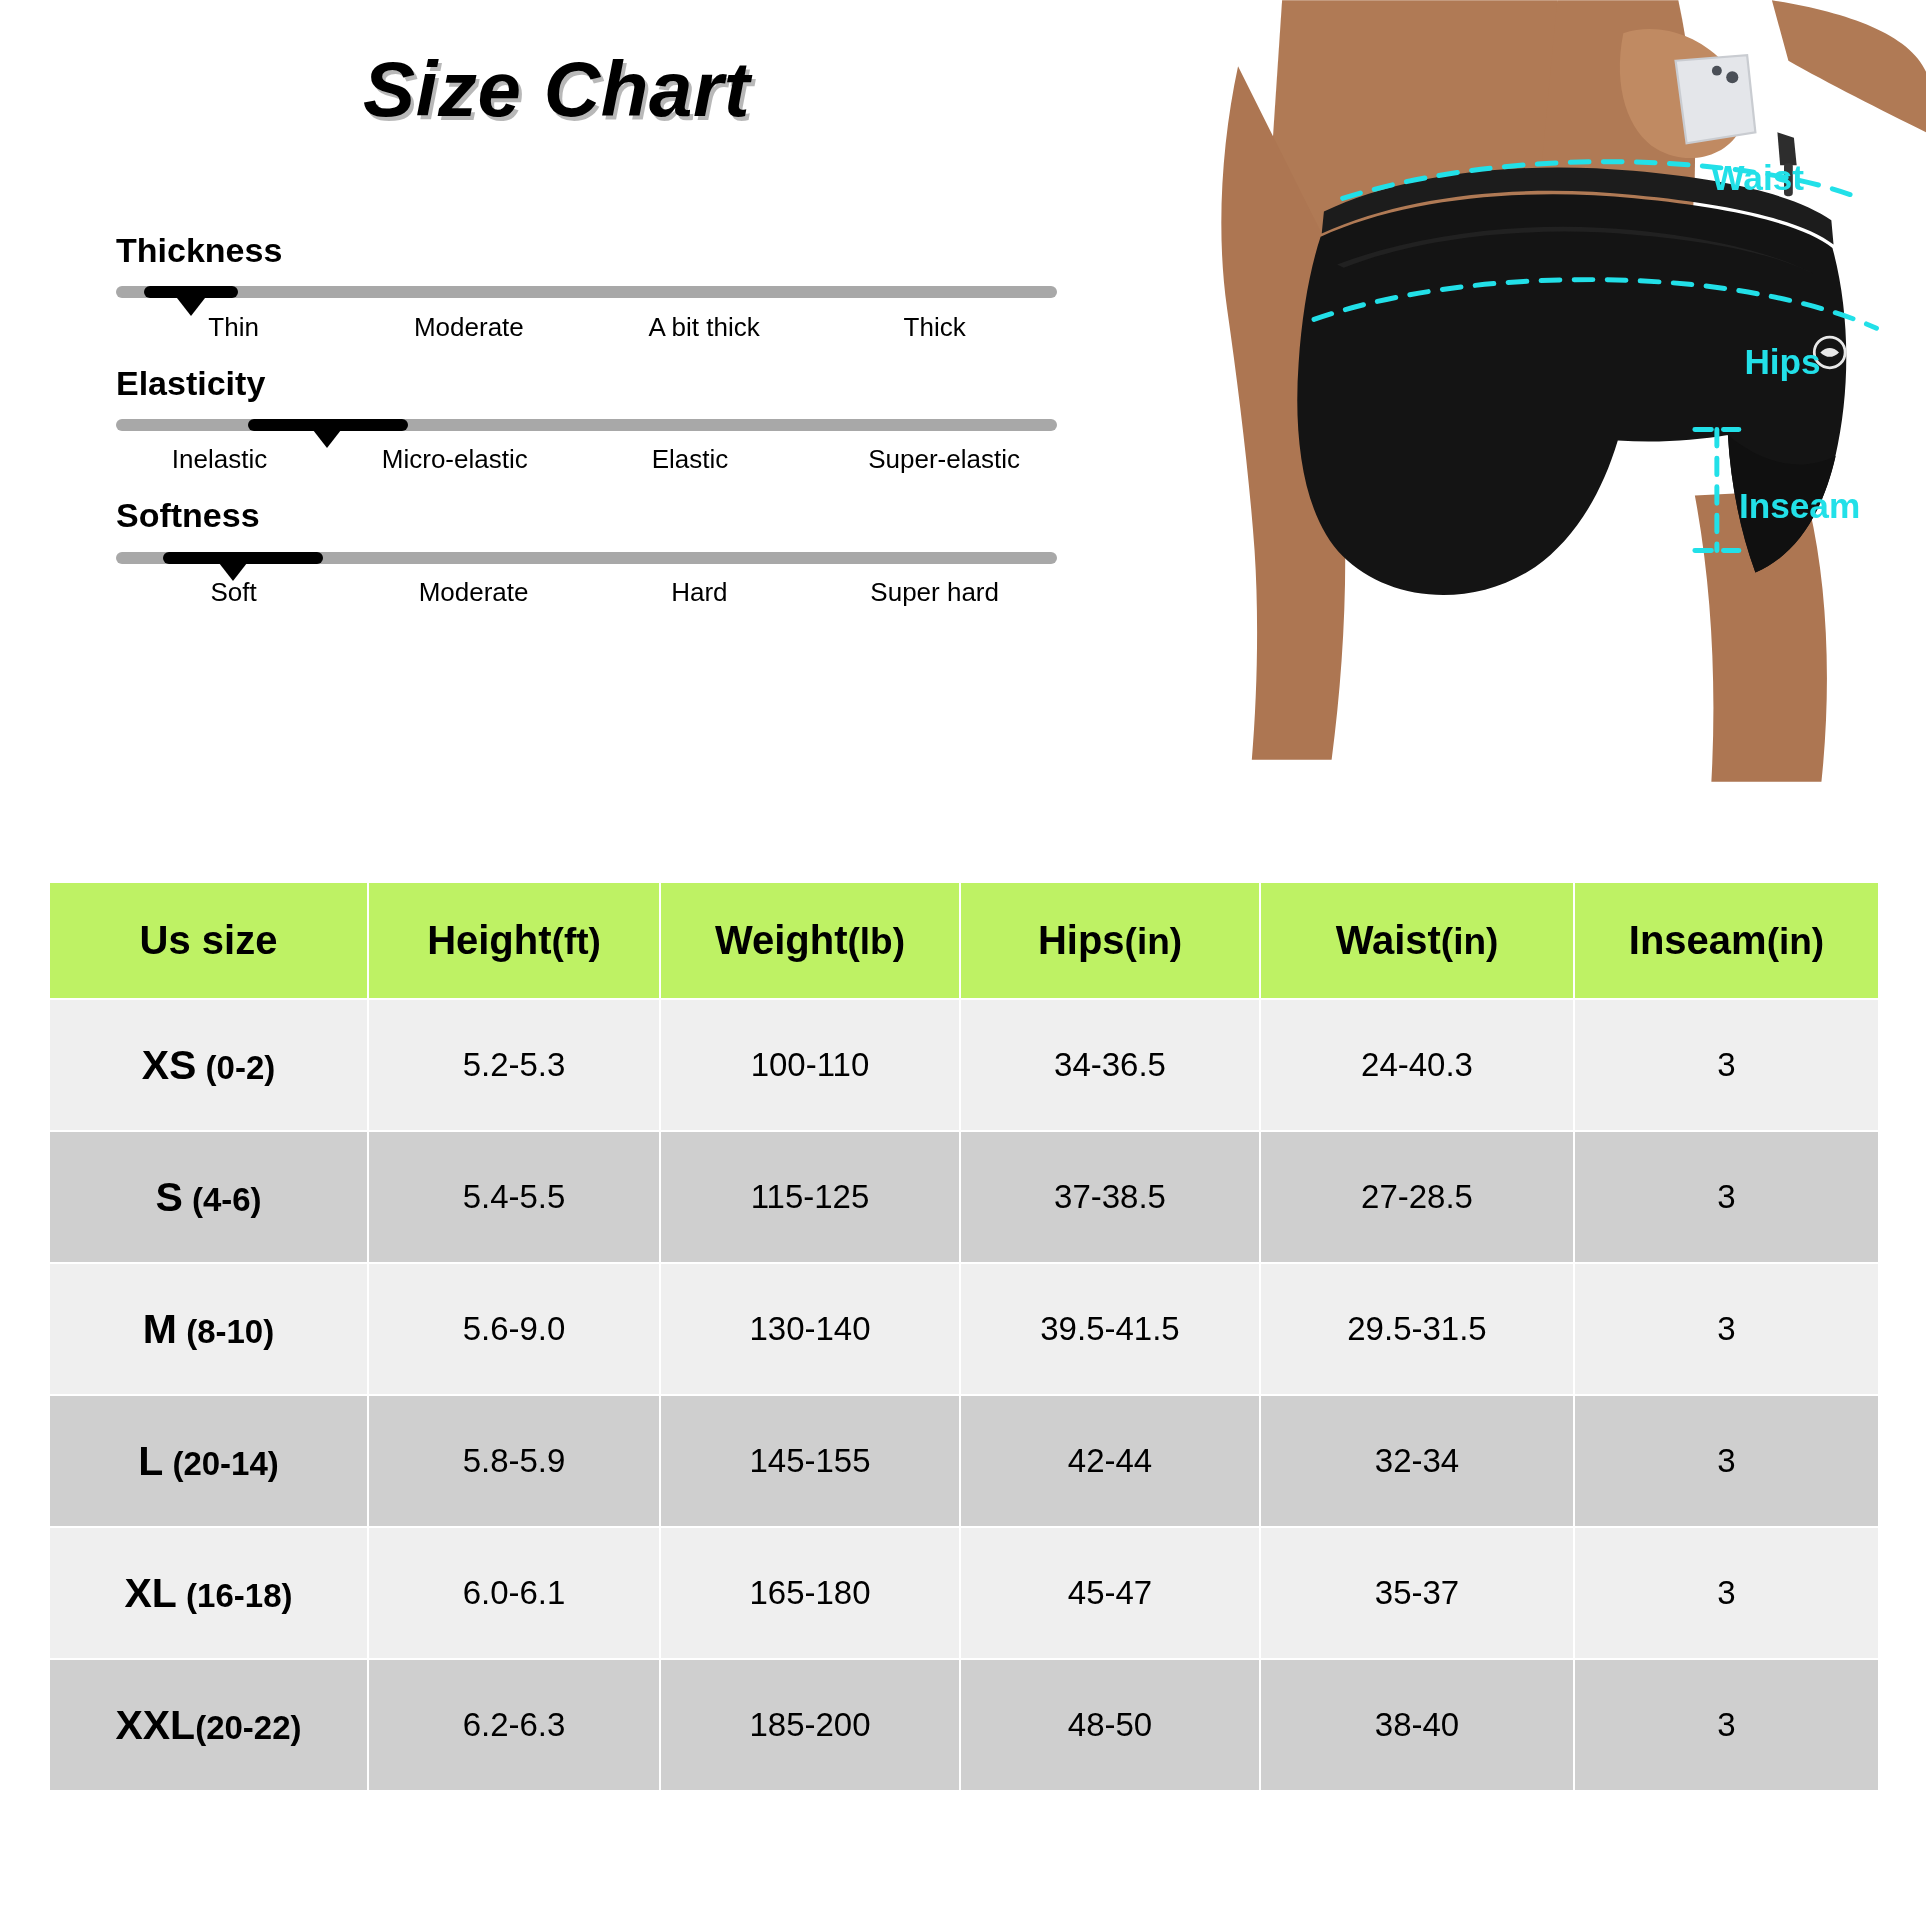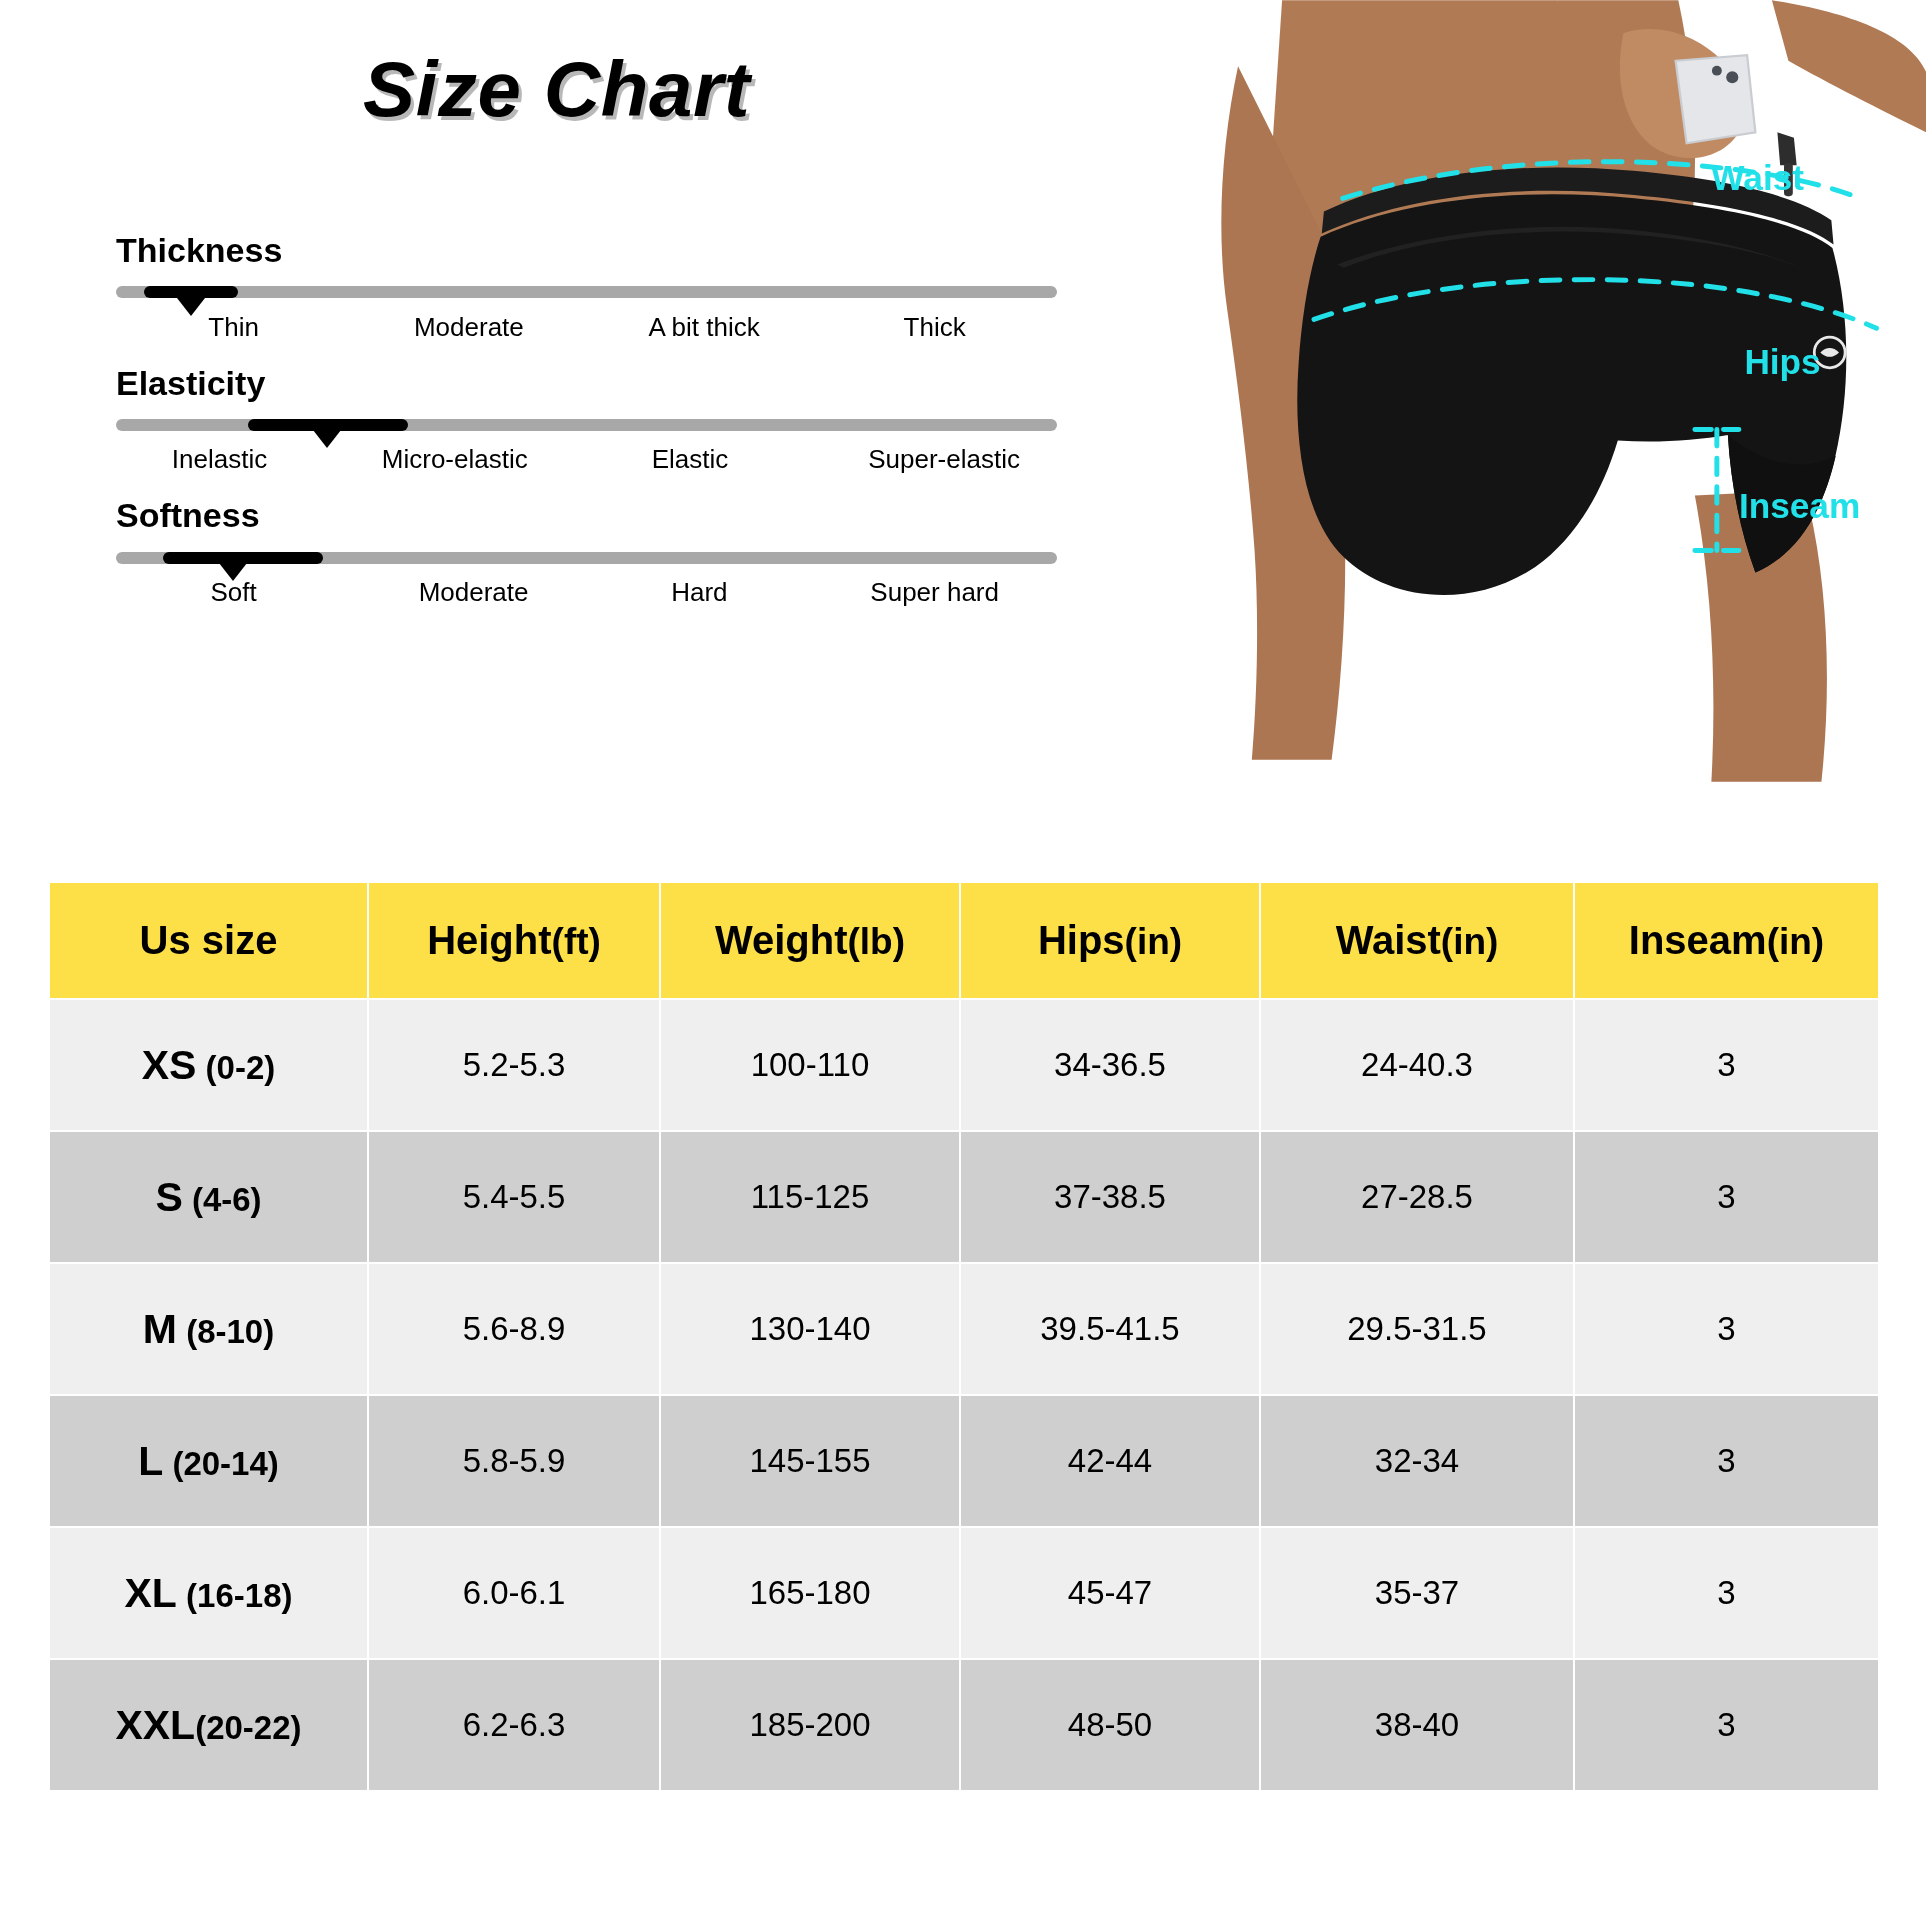--- a/index.html
+++ b/index.html
@@ -112,21 +112,21 @@
     width: 100%;
     table-layout: fixed;
   }
   th, td {
     border: 2.2px solid #ffffff;
     text-align: center;
     vertical-align: middle;
     font-size: 33px;
   }
   thead th {
-    background: #fde047;
+    background: #bef264;
     height: 113px;
     font-weight: bold;
     font-size: 40px;
   }
   thead th .unit { font-size: 37px; font-weight: bold; }
   tbody td { height: 128px; }
   tbody tr:nth-child(odd) td { background: #efefef; }
   tbody tr:nth-child(even) td { background: #cfcfcf; }
   .sz-main { font-size: 41px; font-weight: bold; }
   .sz-sub { font-size: 33px; font-weight: bold; }
@@ -275,21 +275,21 @@
       <tr>
         <td><span class="sz-main">S</span> <span class="sz-sub">(4-6)</span></td>
         <td>5.4-5.5</td>
         <td>115-125</td>
         <td>37-38.5</td>
         <td>27-28.5</td>
         <td>3</td>
       </tr>
       <tr>
         <td><span class="sz-main">M</span> <span class="sz-sub">(8-10)</span></td>
-        <td>5.6-8.9</td>
+        <td>5.6-9.0</td>
         <td>130-140</td>
         <td>39.5-41.5</td>
         <td>29.5-31.5</td>
         <td>3</td>
       </tr>
       <tr>
         <td><span class="sz-main">L</span> <span class="sz-sub">(20-14)</span></td>
         <td>5.8-5.9</td>
         <td>145-155</td>
         <td>42-44</td>

